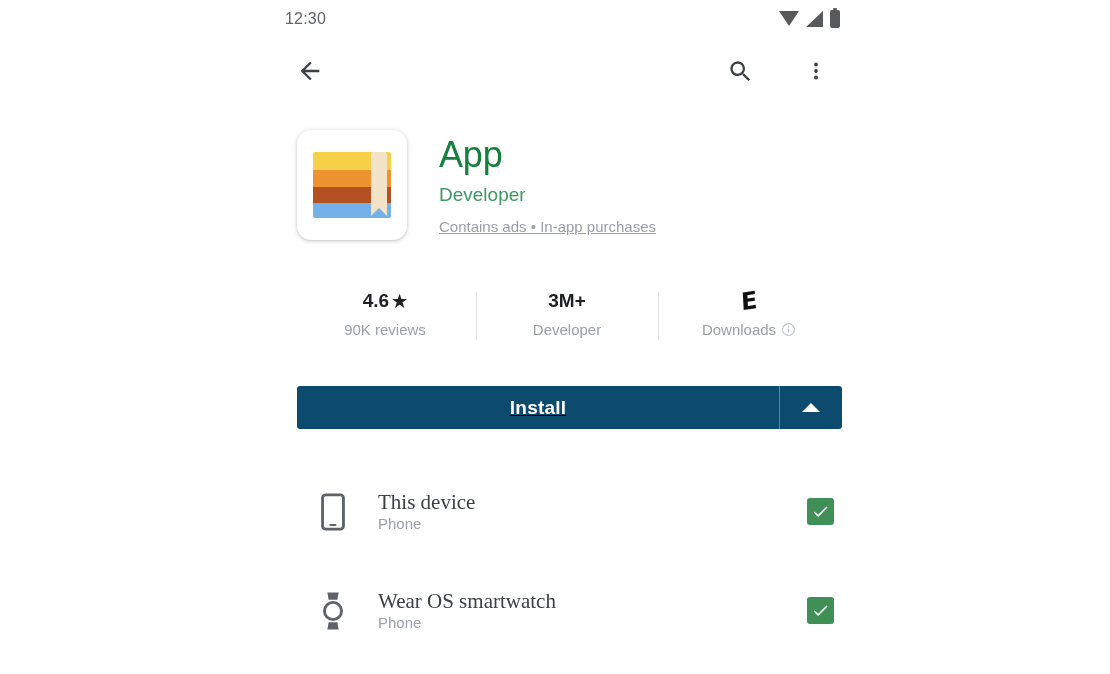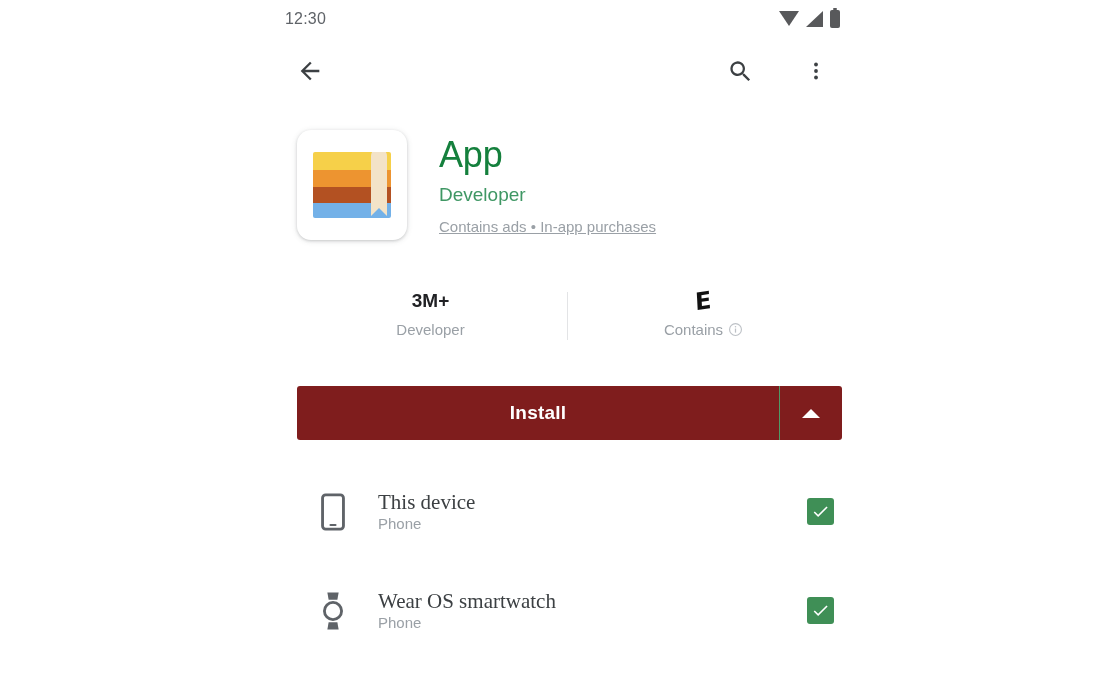--- a/index.html
+++ b/index.html
@@ -232,26 +232,27 @@
     height: 26px;
     display: block;
   }
 
   
   .install-row {
     position: absolute;
     left: 17px;
     top: 386px;
     width: 545px;
-    height: 54px;
-    display: flex;
-    background: #7f1d1d;
+    height: 43px;
+    display: flex;
+    background: #0c4a6e;
     border-radius: 3px;
     overflow: hidden;
     cursor: pointer;
+    text-decoration: underline;
   }
   .install-btn {
     flex: 1 1 auto;
     display: flex;
     align-items: center;
     justify-content: center;
     color: #ffffff;
     font-size: 19px;
     font-weight: 700;
     letter-spacing: .2px;
@@ -368,29 +369,36 @@
     </div>
     <div class="app-meta">
       <div class="app-title">App</div>
       <div class="app-developer">Developer</div>
       <div class="app-tags">Contains ads  •  In-app purchases</div>
     </div>
   </div>
 
   <div class="stats">
     <div class="stat">
+      <div class="stat-value">
+        <span>4.6</span>
+        <span class="stat-star">★</span>
+      </div>
+      <div class="stat-label">90K reviews</div>
+    </div>
+    <div class="stat">
       <div class="stat-value">3M+</div>
       <div class="stat-label">Developer</div>
     </div>
     <div class="stat">
       <div class="stat-value">
         <span class="esrb">E</span>
       </div>
       <div class="stat-label">
-        <span>Contains</span>
+        <span>Downloads</span>
         <svg width="15" height="15" viewBox="0 0 24 24">
           <circle cx="12" cy="12" r="9.5" fill="none" stroke="#bdc1c6" stroke-width="1.8"></circle>
           <rect x="11" y="10.5" width="2" height="6.5" fill="#bdc1c6"></rect>
           <circle cx="12" cy="7.5" r="1.2" fill="#bdc1c6"></circle>
         </svg>
       </div>
     </div>
   </div>
 
   <div class="install-row">

